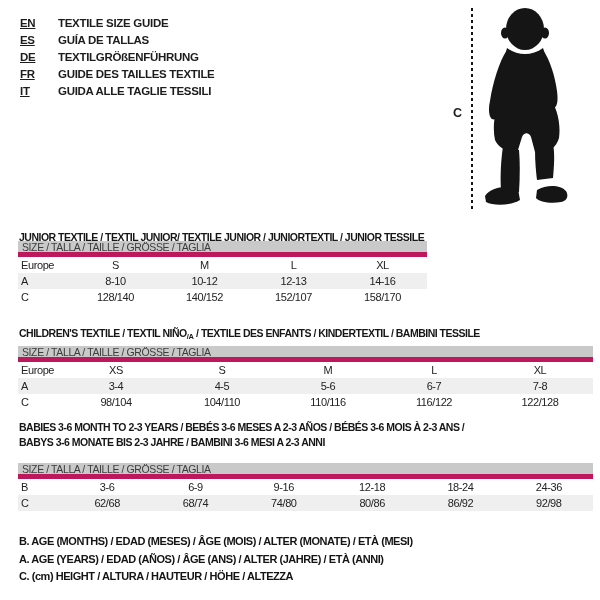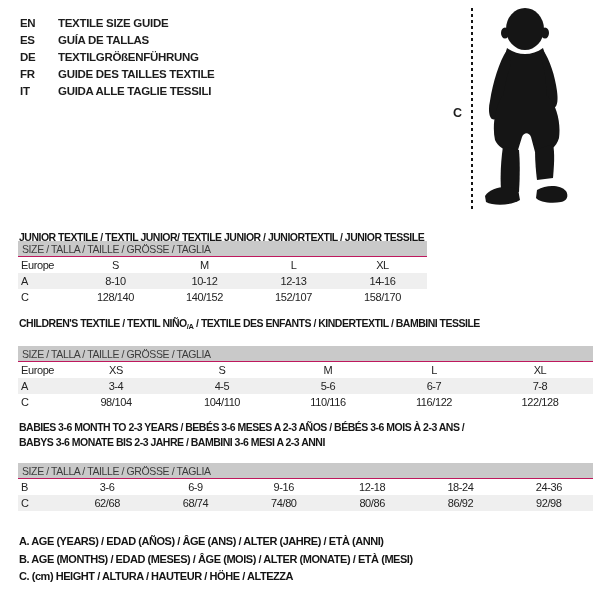--- a/index.html
+++ b/index.html
@@ -5,46 +5,46 @@
   html,body { margin:0; padding:0; }
   body {
     width:600px; height:600px; position:relative; overflow:hidden;
     background:#ffffff; color:#1c1c1c;
     font-family:"Liberation Sans", sans-serif;
   }
   
   #lang-list { position:absolute; left:20px; top:14px; }
   .lang-row { display:flex; height:17px; align-items:center;
     font-weight:bold; font-size:11.5px; letter-spacing:-0.3px; }
-  .lang-code { width:38px; }
+  .lang-code { width:38px;text-decoration:underline; }
   
   #figure { position:absolute; left:450px; top:6px; width:145px; height:210px; }
   .dash-line { position:absolute; left:21px; top:2px; width:2px; height:201px;
     background:repeating-linear-gradient(to bottom,#151515 0 3px,transparent 3px 6px); }
   .c-label { position:absolute; left:3px; top:100px; font-weight:bold; font-size:12.5px; }
   .baby-svg { position:absolute; left:29px; top:0; }
   
   .tbl-title { position:absolute; left:19px; font-weight:bold; font-size:10.5px;
     letter-spacing:-0.5px; white-space:nowrap; color:#161616; }
   .tbl-title .sub { font-size:7.5px; vertical-align:-2px; letter-spacing:-0.3px; }
   .size-bar { position:absolute; left:18px; height:16px; box-sizing:border-box;
-    background:#c9c9c9; border-bottom:1px solid #be185d;
+    background:#c9c9c9; border-bottom:5px solid #be185d;
     display:flex; align-items:center; padding-left:4px;
     font-size:10.5px; letter-spacing:-0.4px; color:#3c3c3c; }
   .trow { position:absolute; left:18px; height:16px; display:flex; align-items:center;
     font-size:11px; letter-spacing:-0.4px; color:#232323; }
   .trow.stripe { background:#efefef; }
   .cell-label { padding-left:3px; box-sizing:border-box; }
   .w-t1 { width:409px; } .w-t1 .cell-label { width:53px; }
   .w-t2 { width:575px; } .w-t2 .cell-label { width:45px; }
   .cell { flex:1; text-align:center; }
   
   #t1-title { top:231px; } #t1-bar { top:241px; width:409px; }
   #t1-head { top:257px; } #t1-rowa { top:273px; } #t1-rowc { top:289px; }
-  #t2-title { top:317px;text-align:right; } #t2-bar { top:346px; width:575px; }
+  #t2-title { top:327px;text-align:right; } #t2-bar { top:346px; width:575px; }
   #t2-head { top:362px; } #t2-rowa { top:378px; } #t2-rowc { top:394px; }
   #t3-title { top:420px; line-height:15px; }
   #t3-bar { top:463px; width:575px; }
   #t3-rowb { top:479px; } #t3-rowc { top:495px; }
   
   #legend { position:absolute; left:19px; top:533px; font-weight:bold;
     font-size:11px; letter-spacing:-0.45px; line-height:17.5px; color:#141414; }
 </style>
 </head>
 <body>
@@ -167,16 +167,16 @@
   <span class="cell-label">C</span>
   <span class="cell">62/68</span>
   <span class="cell">68/74</span>
   <span class="cell">74/80</span>
   <span class="cell">80/86</span>
   <span class="cell">86/92</span>
   <span class="cell">92/98</span>
 </div>
 
 <div id="legend">
+  <div>B. AGE (MONTHS) / EDAD (MESES) / ÂGE (MOIS) / ALTER (MONATE) / ETÀ (MESI)</div>
   <div>A. AGE (YEARS) / EDAD (AÑOS) / ÂGE (ANS) / ALTER (JAHRE) / ETÀ (ANNI)</div>
-  <div>B. AGE (MONTHS) / EDAD (MESES) / ÂGE (MOIS) / ALTER (MONATE) / ETÀ (MESI)</div>
   <div>C. (cm) HEIGHT / ALTURA / HAUTEUR / HÖHE / ALTEZZA</div>
 </div>
 
 </body></html>

